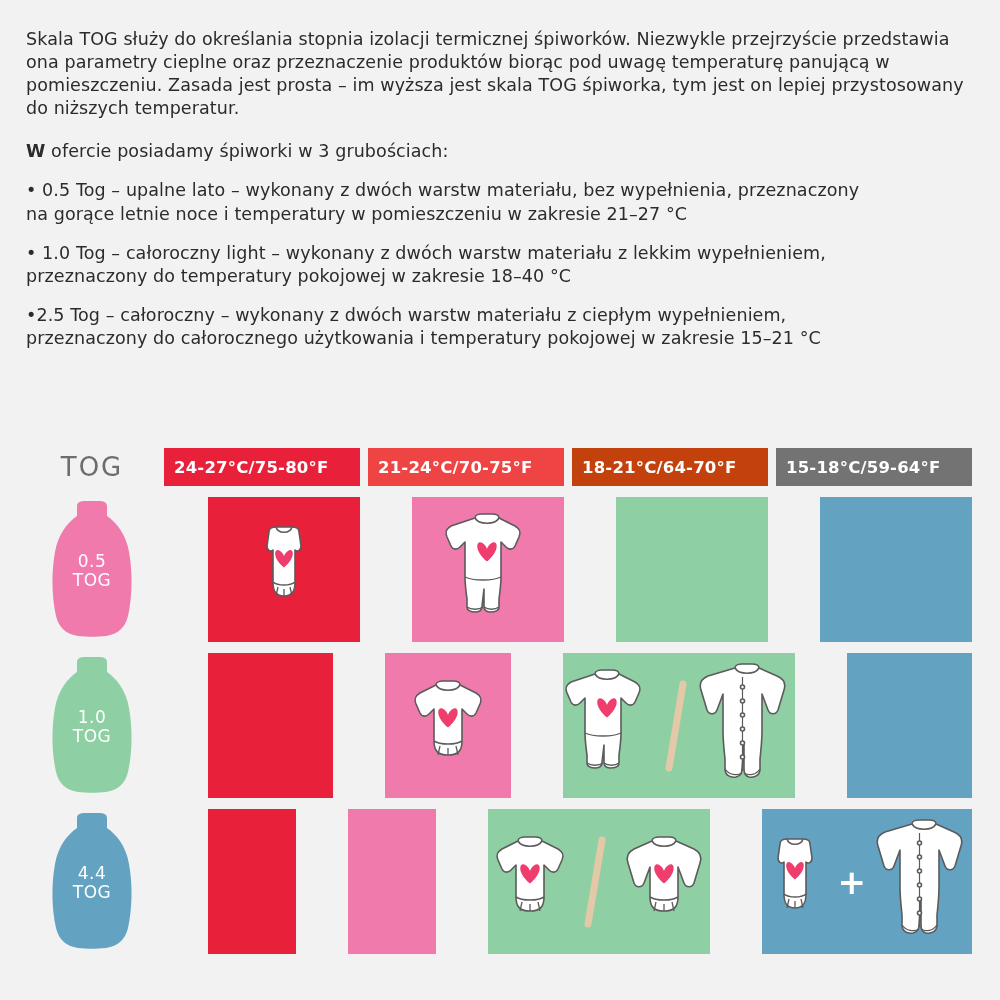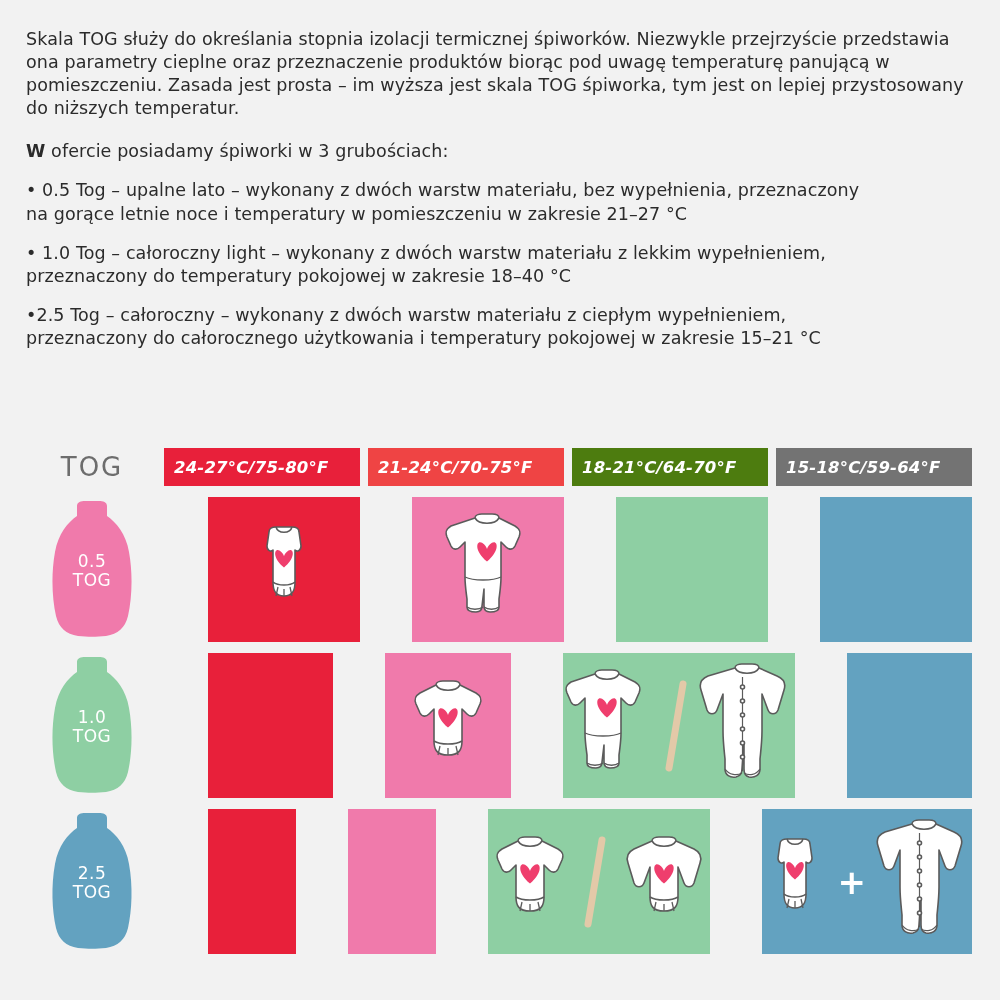--- a/index.html
+++ b/index.html
@@ -61,21 +61,20 @@
   .head-cell {
     flex: 1 1 0;
     margin-left: 8px;
     display: flex;
     align-items: center;
     padding-left: 10px;
     color: #ffffff;
     font-size: 16.5px;
     font-weight: bold;
     letter-spacing: 0.2px;
-    font-style: italic;
   }
   .cell {
     flex: 1 1 0;
     margin-left: 8px;
     position: relative;
     display: flex;
     align-items: center;
     justify-content: center;
     gap: 10px;
   }
@@ -139,21 +138,21 @@
   <div class="grid-row header-row">
     <div class="corner-cell">
       <span class="corner-label">TOG</span>
     </div>
     <div class="head-cell" id="hc0" style="background: rgb(232, 32, 58);">
         <span>24-27°C/75-80°F</span>
       </div>
     <div class="head-cell" id="hc1" style="background: #ef4444;">
         <span>21-24°C/70-75°F</span>
       </div>
-    <div class="head-cell" id="hc2" style="background: #4d7c0f;">
+    <div class="head-cell" id="hc2" style="background: #c2410c;">
         <span>18-21°C/64-70°F</span>
       </div>
     <div class="head-cell" id="hc3" style="background: #737373;">
         <span>15-18°C/59-64°F</span>
       </div>
   </div>
 
   <div id="rows-container">
       <div class="grid-row row-cells">
         <div class="sack-cell">
@@ -289,21 +288,21 @@
         <div class="sack-cell">
           <div class="sack-wrap">
       <svg width="96" height="140" viewBox="0 0 96 140">
       <path d="M33 6 C33 2 37 1 41 1 L55 1 C59 1 63 2 63 6
                L63 16 C72 22 82 34 85 52 C89 74 88 98 84 116
                C81 128 74 134 62 136 C52 137 44 137 34 136
                C22 134 15 128 12 116 C8 98 7 74 11 52 C14 34 24 22 33 16 Z" fill="#63a2c0"></path>
       <path d="M33 6 C38 13 58 13 63 6" fill="none" stroke="#63a2c0" stroke-width="1"></path>
     </svg>
       <div class="sack-text">
-        <span>2.5</span><br>
+        <span>4.4</span><br>
         <span>TOG</span>
       </div>
     </div>
         </div>
         <div class="cell" style="background: rgb(232, 32, 58);"></div>
         <div class="cell" style="background: rgb(240, 122, 171);"></div>
         <div class="cell" style="background: rgb(142, 207, 163);">
     <svg class="garment" width="84" height="94" viewBox="0 0 84 94">
       <g fill="#ffffff" stroke="#5b5b5b" stroke-width="1.6" stroke-linejoin="round">
         <path d="M30 6 C30 3 34 2 37 2 L47 2 C50 2 54 3 54 6

